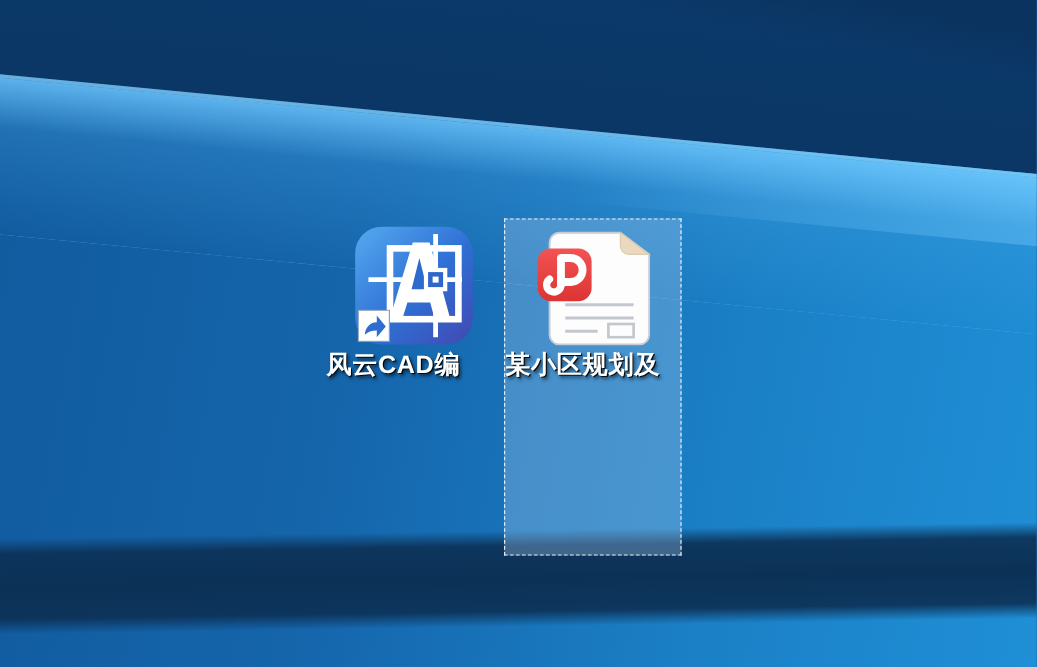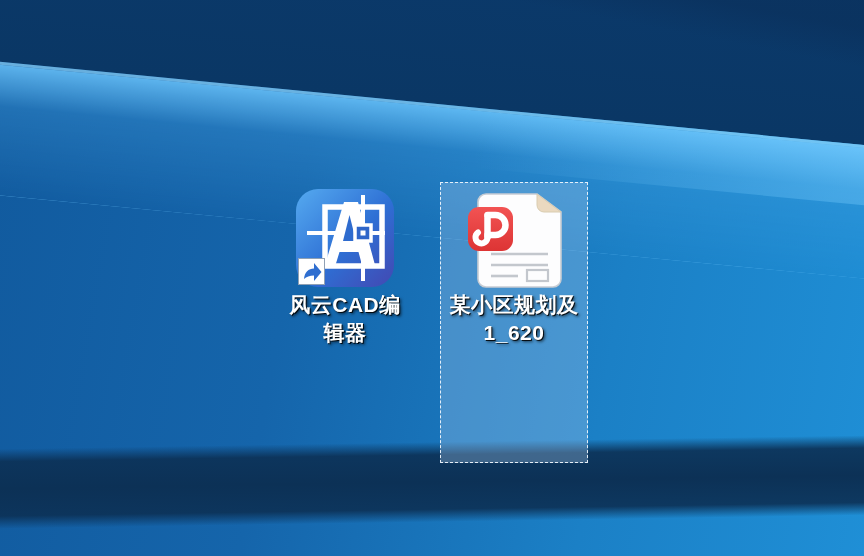--- a/index.html
+++ b/index.html
@@ -22,23 +22,23 @@
   #beam2{left:-60px;top:56px;width:1200px;height:60px;
     transform-origin:0 0;transform:rotate(5.5deg);
     background:linear-gradient(to right,rgba(120,205,255,0) 45%,rgba(120,205,255,0.35) 75%,rgba(140,215,255,0.45) 100%);}
   #wedgeTR{left:520px;top:-188px;width:560px;height:190px;
     transform-origin:0 100%;transform:rotate(10.8deg);
     background:linear-gradient(to bottom,rgba(10,46,88,0.55) 80%,rgba(10,46,88,0) 100%);}
   #band{left:-20px;top:442px;width:910px;height:80px;
     transform:rotate(-0.9deg);
     background:linear-gradient(to bottom,rgba(12,49,86,0) 0%,rgba(12,49,86,0.92) 16%,#0c3156 50%,rgba(12,49,86,0.92) 84%,rgba(12,49,86,0) 100%);}
   
-  .desk-icon{position:absolute;box-sizing:border-box;text-align:center;cursor:default;}
+  .desk-icon{position:absolute;box-sizing:border-box;cursor:default;}
   #icon-cad{left:272px;top:182px;width:146px;height:172px;}
-  #icon-dwg{left:440px;top:182px;width:148px;height:281px;
+  #icon-dwg{left:420px;top:182px;width:148px;height:281px;
     background:rgba(170,205,238,0.32);
     border:1px dashed rgba(238,245,252,0.95);}
   .appart{display:block;margin:6px auto 0;}
   #icon-dwg .appart{margin-top:9px;}
   .icon-label{margin-top:3px;font-size:21px;font-weight:bold;line-height:28px;
     color:#ffffff;letter-spacing:0.5px;
     text-shadow:1px 1px 0 rgba(0,0,0,0.85),2px 2px 3px rgba(0,0,0,0.6);}
   .icon-label div{white-space:nowrap;}
 </style>
 </head>
@@ -74,21 +74,20 @@
     <rect x="60" y="37" width="16" height="16" fill="#2f66c9" stroke="#ffffff" stroke-width="3.5"></rect>
     <rect x="65.5" y="42.5" width="5" height="5" fill="#ffffff"></rect>
   </svg>
 
   <svg width="27" height="27" viewBox="0 0 27 27" style="position:absolute;left:26px;top:76px;">
     <rect x="0.5" y="0.5" width="26" height="26" fill="#ffffff" stroke="#8fa0b4" stroke-width="1"></rect>
     <path d="M6 21 c0.5-6.5 4.5-10.5 10-10.5 v-5.5 l7.5 9 -7.5 9 v-5.5 c-4.5 0-7.5 1.2-10 3.5 z" fill="#2f6ed0"></path>
   </svg>
   <div class="icon-label">
     <div>风云CAD编</div>
-    <div>辑器</div>
   </div>
 </div>
 
 <div id="icon-dwg" class="desk-icon">
   <svg class="appart" width="96" height="98" viewBox="0 0 96 98">
 
     <path d="M12 10 a8 8 0 0 1 8 -8 H71 L95 20 V87 a8 8 0 0 1 -8 8 H20 a8 8 0 0 1 -8 -8 Z" fill="#fdfdfe" stroke="#c7ccd3" stroke-width="1.6"></path>
     <path d="M71 2 L95 20 H78 a7 7 0 0 1 -7 -7 Z" fill="#ead9c0" stroke="#d9ccb0" stroke-width="1"></path>
 
     <line x1="25" y1="62" x2="82" y2="62" stroke="#c3c7cd" stroke-width="2.6"></line>
@@ -104,15 +103,14 @@
         </linearGradient>
       </defs>
       <rect x="2" y="15" width="45" height="44" rx="11" fill="url(#badg)"></rect>
       <path d="M21.5 24 v21" fill="none" stroke="#ffffff" stroke-width="6.5" stroke-linecap="round"></path>
       <path d="M21.5 23 h8 a10 10 0 0 1 0 20 h-8" fill="none" stroke="#ffffff" stroke-width="6.5" stroke-linecap="round" stroke-linejoin="round"></path>
       <path d="M21.5 45 a6 6 0 1 1 -9.5 -4.5" fill="none" stroke="#ffffff" stroke-width="6" stroke-linecap="round"></path>
     </g>
   </svg>
   <div class="icon-label" style="margin-top:1px;">
     <div>某小区规划及</div>
-    <div>1_620</div>
   </div>
 </div>
 
 </body></html>

